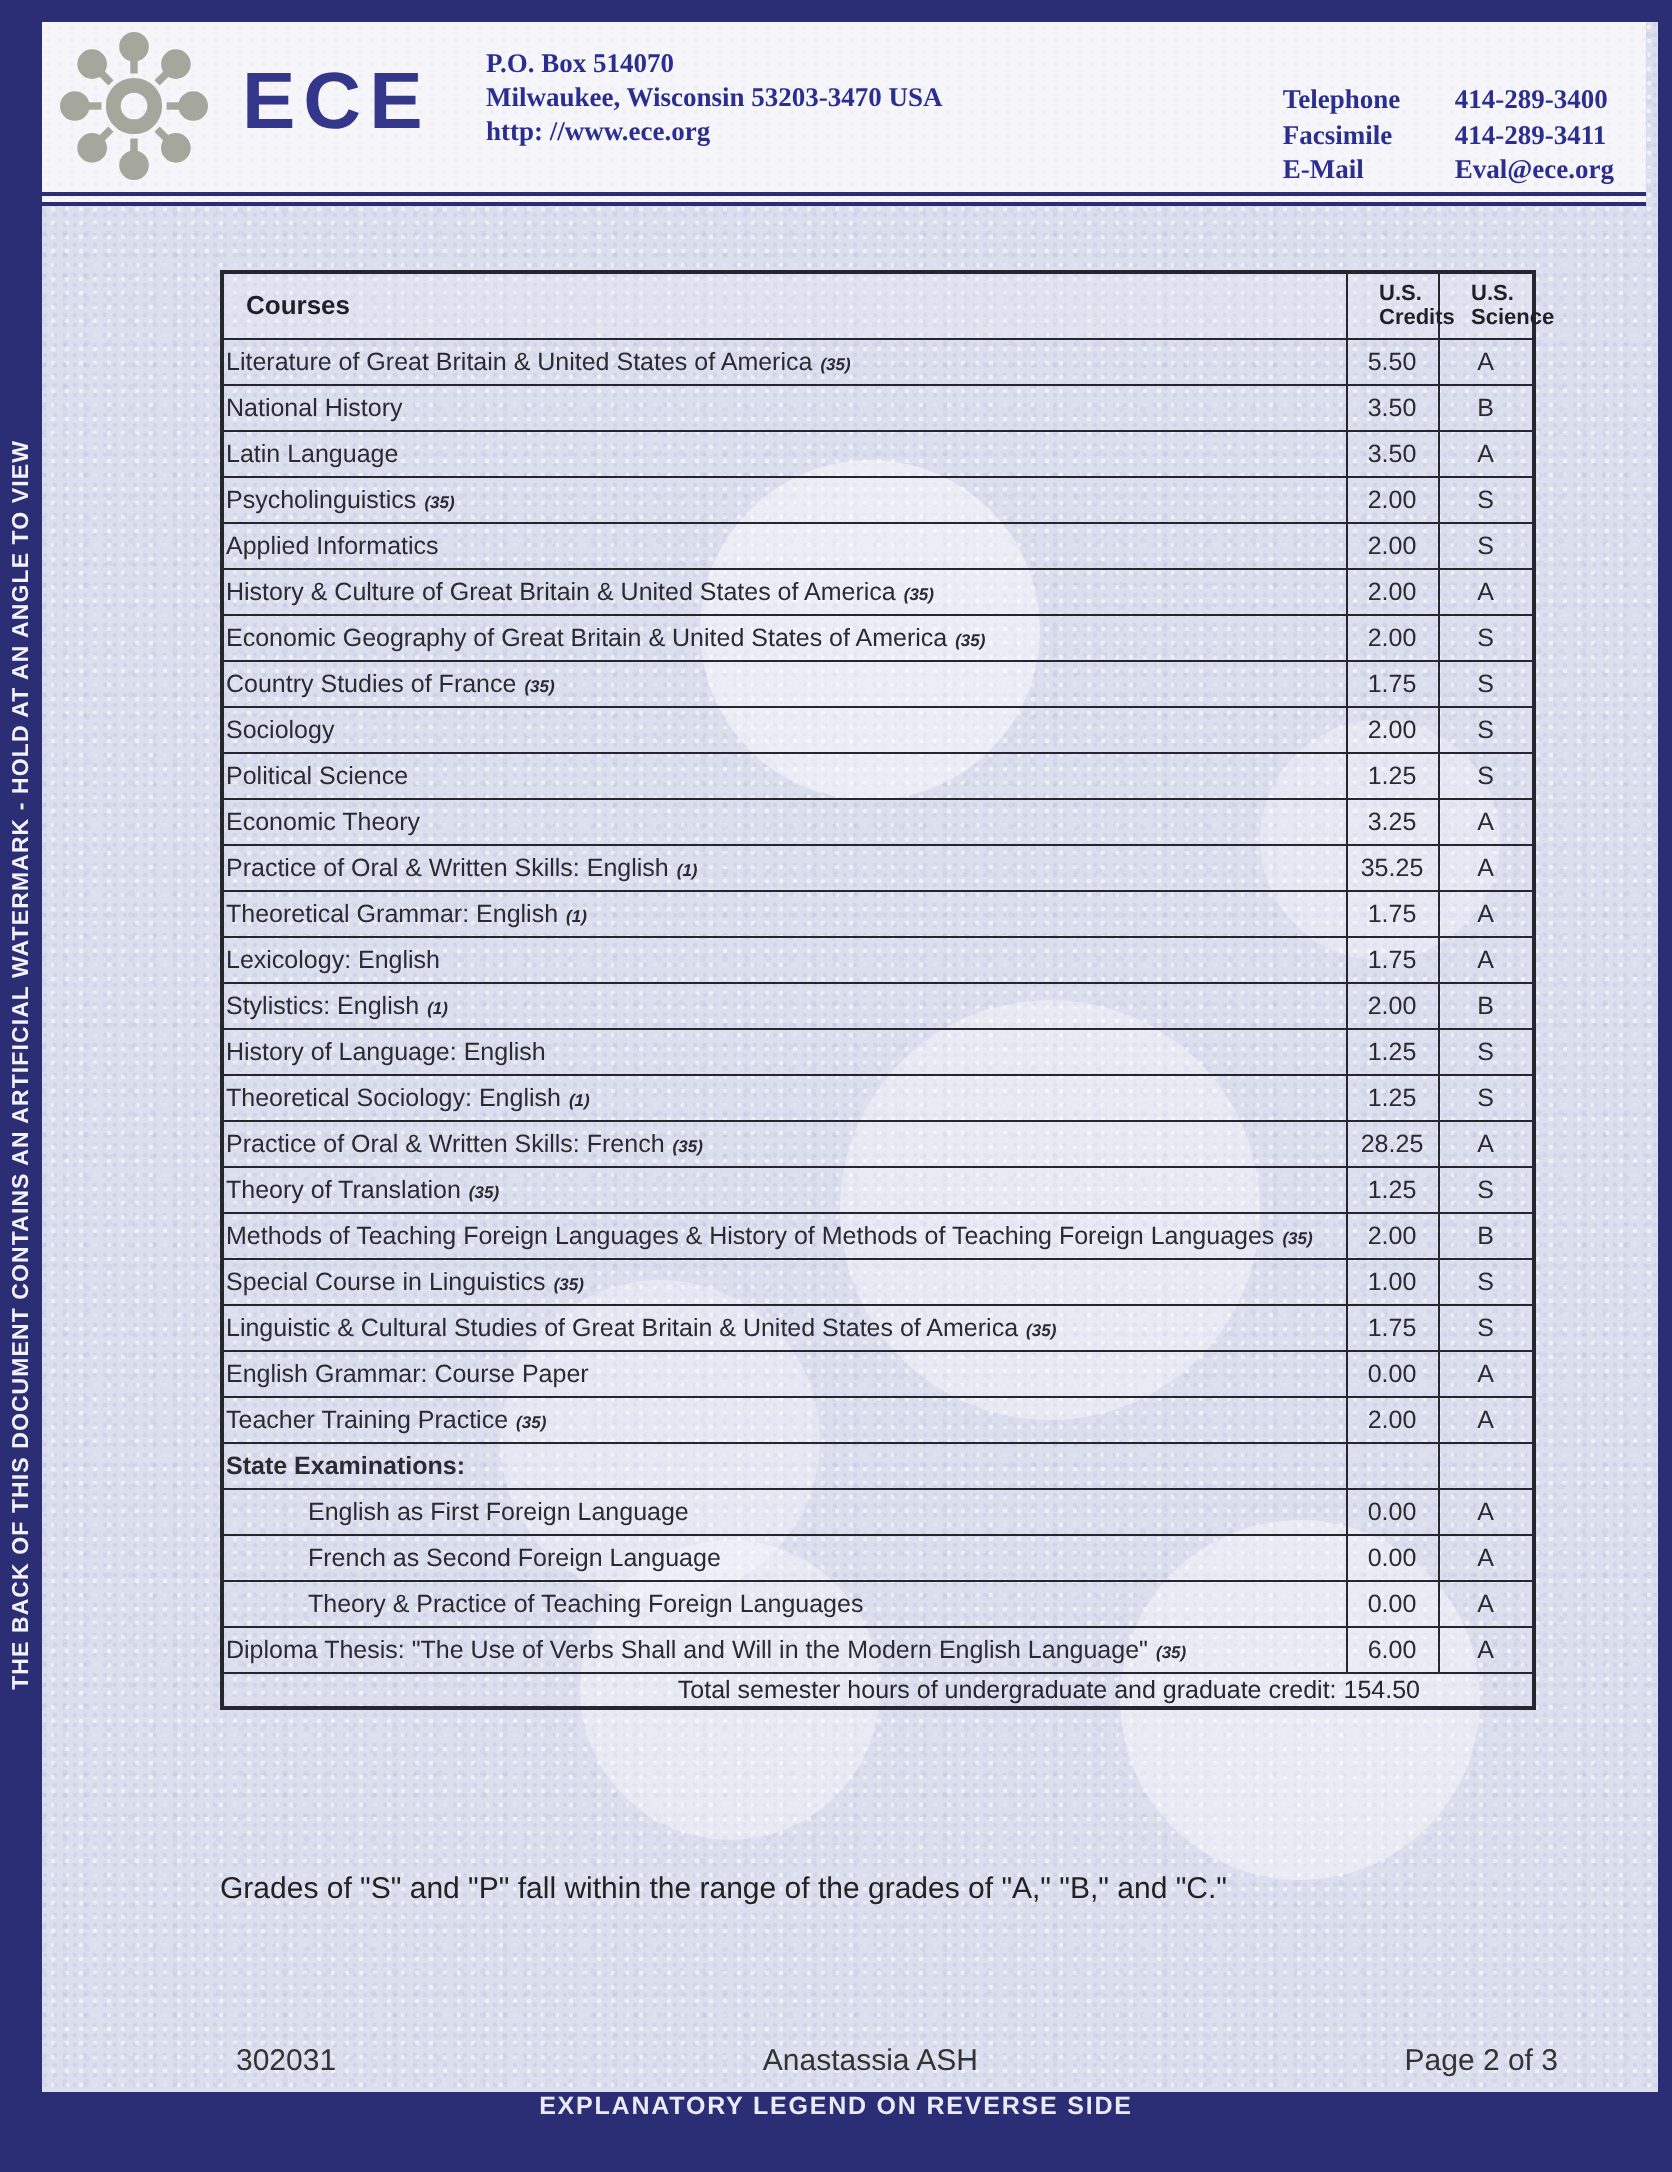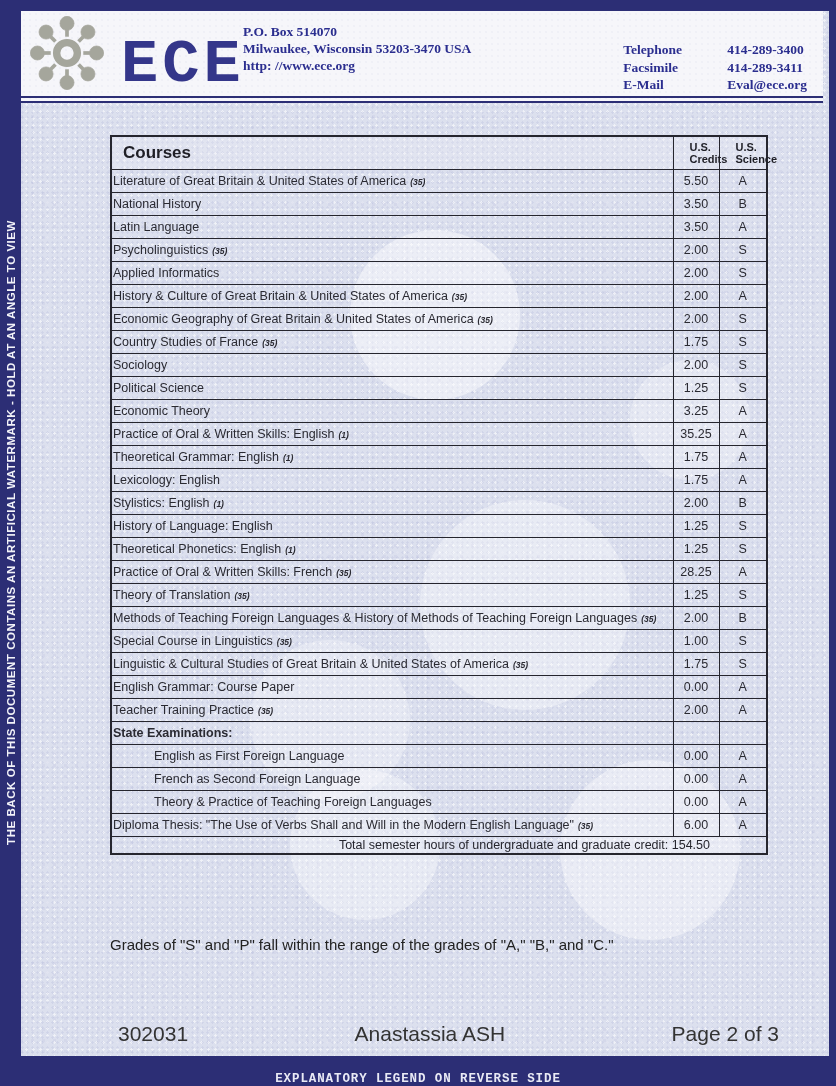--- a/index.html
+++ b/index.html
@@ -15,62 +15,62 @@
     background-position:0 0,2px 3px,5px 1px;
   }
   
   .top-bar{position:absolute;top:0;left:0;width:100%;height:11px;background:#2c2e75;z-index:5;}
   .right-bar{position:absolute;top:0;right:0;width:7px;height:1064px;background:#2c2e75;z-index:5;}
   .left-bar{position:absolute;top:0;left:0;width:21px;height:1064px;background:#2c2e75;z-index:6;
     display:flex;align-items:center;justify-content:center;}
   .left-bar .vtext{
     writing-mode:vertical-rl;transform:rotate(180deg);
     color:#f2f2f8;font-weight:bold;font-size:11.5px;letter-spacing:0.55px;white-space:nowrap;}
-  .bottom-bar{position:absolute;bottom:0;left:0;width:100%;height:30px;background:#2c2e75;z-index:7;
-    display:flex;align-items:flex-end;justify-content:center;font-family:Liberation Mono, monospace;}
+  .bottom-bar{position:absolute;bottom:0;left:0;width:100%;height:40px;background:#2c2e75;z-index:7;
+    display:flex;align-items:flex-start;justify-content:center;}
   .bottom-bar .btext{color:#e9eaf5;font-weight:bold;font-size:12.5px;letter-spacing:0.9px;}
   
   .header-box{
     position:absolute;top:11px;left:21px;width:802px;height:85px;z-index:4;
     background:#f6f6fa;border-bottom:7px double #2c2e75;box-sizing:content-box;
     background-image:radial-gradient(rgba(130,138,195,0.06) 1px, transparent 1.3px);
     background-size:6px 6px;}
   .logo-svg{position:absolute;left:9px;top:5px;width:74px;height:74px;}
-  .logo-text{position:absolute;left:100px;top:18px;font-size:62px;font-weight:800;
-    color:#34368a;letter-spacing:4px;font-family:Liberation Mono, monospace;}
+  .logo-text{position:absolute;left:100px;top:18px;font-size:40px;font-weight:800;
+    color:#34368a;letter-spacing:4px;font-family:Liberation Sans, sans-serif;}
   .address-block{position:absolute;left:222px;top:12px;color:#2b2e8f;
     font-family:"Liberation Serif",serif;font-weight:bold;font-size:13.5px;line-height:17px;}
   .contact-block{position:absolute;right:16px;top:30px;color:#2b2e8f;
     font-family:"Liberation Serif",serif;font-weight:bold;font-size:13.5px;line-height:17.5px;
-    display:grid;grid-template-columns:86px auto;column-gap:18px;}
+    display:grid;grid-template-columns:86px auto;}
   
   .wm{position:absolute;border-radius:50%;background:rgba(255,255,255,0.45);z-index:1;}
   
   table.courses{
     position:absolute;left:110px;top:135px;width:656px;z-index:2;
     border-collapse:collapse;table-layout:fixed;
     border:2px solid #26262e;}
   table.courses th,table.courses td{border:1px solid #26262e;box-sizing:border-box;}
   thead th{height:33px;vertical-align:middle;background:rgba(240,241,248,0.25);}
-  th.h-courses{text-align:left;padding-left:11px;font-size:17px;color:#1f1f26;}
+  th.h-courses{text-align:left;padding-left:11px;font-size:13px;color:#1f1f26;}
   th.h-small{font-size:11px;line-height:12px;color:#1f1f26;text-align:center;padding:0 16px;margin-top:16px;}
   tbody td{height:23px;font-size:12.5px;color:#2a2a32;vertical-align:middle;}
   td.c-course{padding-right:4px;white-space:nowrap;overflow:hidden;}
   td.c-num,td.c-grade{text-align:center;}
   td.c-grade,th.col-grade{border-left:4px double #26262e;}
   tr.sub td.c-course{padding-left:42px;margin-left:40px;}
   tr.section td.c-course{font-weight:bold;}
   .fnote{font-style:italic;font-weight:bold;font-size:8.5px;margin-left:4px;color:#2a2a32;}
   tfoot td{height:16px;text-align:right;padding-right:56px;font-size:12.5px;color:#26262e;
     border-top:2px solid #26262e;}
   
   .grades-note{position:absolute;left:110px;top:936px;font-size:15px;color:#222;z-index:2;}
   .footer-row{position:absolute;left:0;top:1022px;width:836px;z-index:2;
     display:flex;justify-content:space-between;box-sizing:border-box;
-    padding:0 57px 0 118px;font-size:21px;color:#333;}
+    padding:0 57px 0 118px;font-size:15px;color:#333;}
 </style>
 </head>
 <body>
 
 <div class="page">
 
   <div class="top-bar"></div>
   <div class="right-bar"></div>
 
   <div class="left-bar">
@@ -222,21 +222,21 @@
           <td class="c-course"><span>Stylistics: English</span><span class="fnote">(1)</span></td>
           <td class="c-num">2.00</td>
           <td class="c-grade">B</td>
         </tr>
         <tr>
           <td class="c-course"><span>History of Language: English</span></td>
           <td class="c-num">1.25</td>
           <td class="c-grade">S</td>
         </tr>
         <tr>
-          <td class="c-course"><span>Theoretical Phonetics: English</span><span class="fnote">(1)</span></td>
+          <td class="c-course"><span>Theoretical Sociology: English</span><span class="fnote">(1)</span></td>
           <td class="c-num">1.25</td>
           <td class="c-grade">S</td>
         </tr>
         <tr>
           <td class="c-course"><span>Practice of Oral &amp; Written Skills: French</span><span class="fnote">(35)</span></td>
           <td class="c-num">28.25</td>
           <td class="c-grade">A</td>
         </tr>
         <tr>
           <td class="c-course"><span>Theory of Translation</span><span class="fnote">(35)</span></td>

